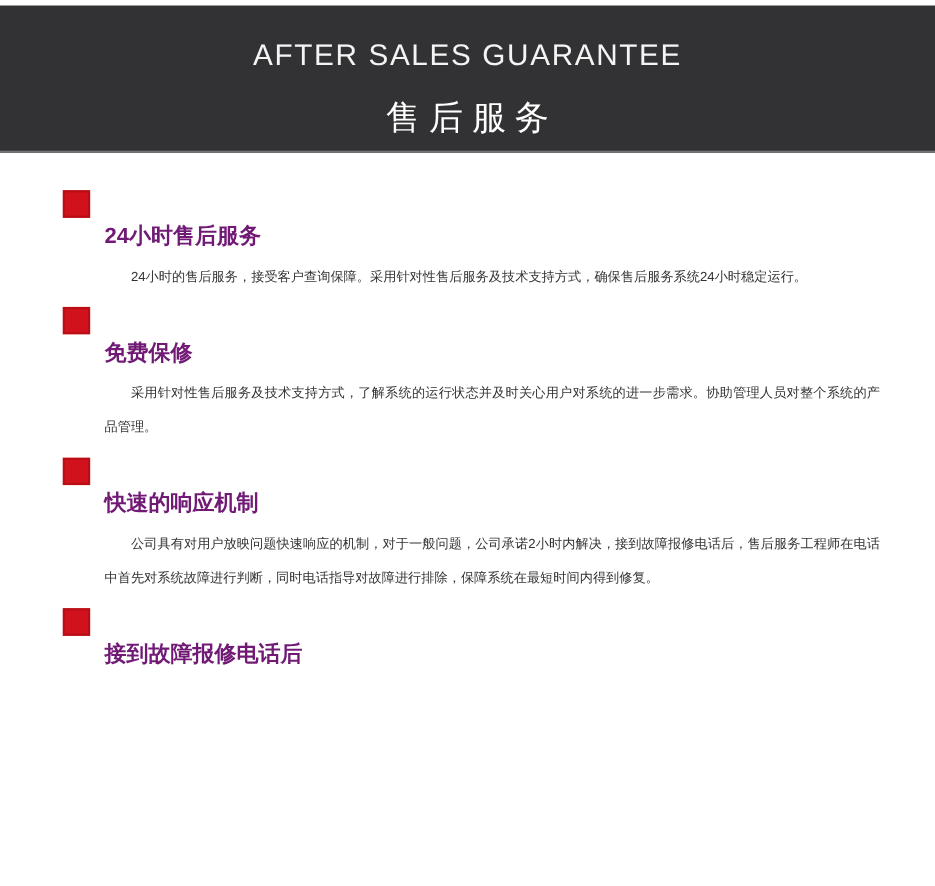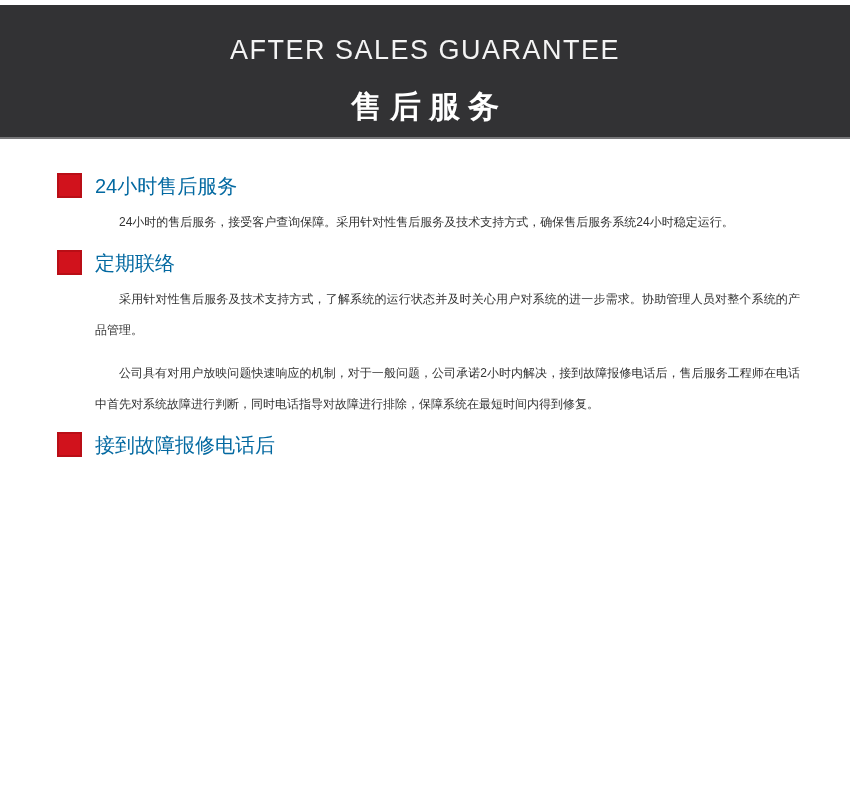--- a/index.html
+++ b/index.html
@@ -28,21 +28,21 @@
   .title-en {
     color: #f4f4f4;
     font-size: 27px;
     font-weight: 400;
     letter-spacing: 1.5px;
     line-height: 1.2;
   }
   .title-zh {
     color: #ffffff;
     font-size: 31px;
-    font-weight: 700;
+    font-weight: 400;
     letter-spacing: 8px;
     margin-top: 21px;
     line-height: 1.2;
     text-indent: 8px; 
   }
   .content {
     padding: 34px 50px 0 95px;
   }
   .section {
     margin-bottom: 12px;
@@ -58,23 +58,24 @@
     position: absolute;
     left: -38px;
     top: 0;
     width: 25px;
     height: 25px;
     background: #d1121c;
     box-shadow: inset 0 0 0 2px #b90e16;
   }
   .section-heading {
     font-size: 20px;
-    font-weight: 400;
-    color: #0369a1;
+    font-weight: 700;
+    color: #701a75;
     line-height: 26px;
+    margin-top: 29px;
   }
   .section-body p {
     font-size: 12px;
     line-height: 31px;
     color: #333333;
     text-align: justify;
     text-indent: 2em;
     margin: 0;
   }
 </style>
@@ -96,28 +97,32 @@
         <span class="section-heading">24小时售后服务</span>
       </div>
       <div class="section-body">
         <p>24小时的售后服务，接受客户查询保障。采用针对性售后服务及技术支持方式，确保售后服务系统24小时稳定运行。</p>
       </div>
     </div>
 
     <div class="section">
       <div class="section-heading-row">
         <span class="bullet"></span>
-        <span class="section-heading">定期联络</span>
+        <span class="section-heading">免费保修</span>
       </div>
       <div class="section-body">
         <p>采用针对性售后服务及技术支持方式，了解系统的运行状态并及时关心用户对系统的进一步需求。协助管理人员对整个系统的产品管理。</p>
       </div>
     </div>
 
     <div class="section">
+      <div class="section-heading-row">
+        <span class="bullet"></span>
+        <span class="section-heading">快速的响应机制</span>
+      </div>
       <div class="section-body">
         <p>公司具有对用户放映问题快速响应的机制，对于一般问题，公司承诺2小时内解决，接到故障报修电话后，售后服务工程师在电话中首先对系统故障进行判断，同时电话指导对故障进行排除，保障系统在最短时间内得到修复。</p>
       </div>
     </div>
 
     <div class="section">
       <div class="section-heading-row">
         <span class="bullet"></span>
         <span class="section-heading">接到故障报修电话后</span>
       </div>

